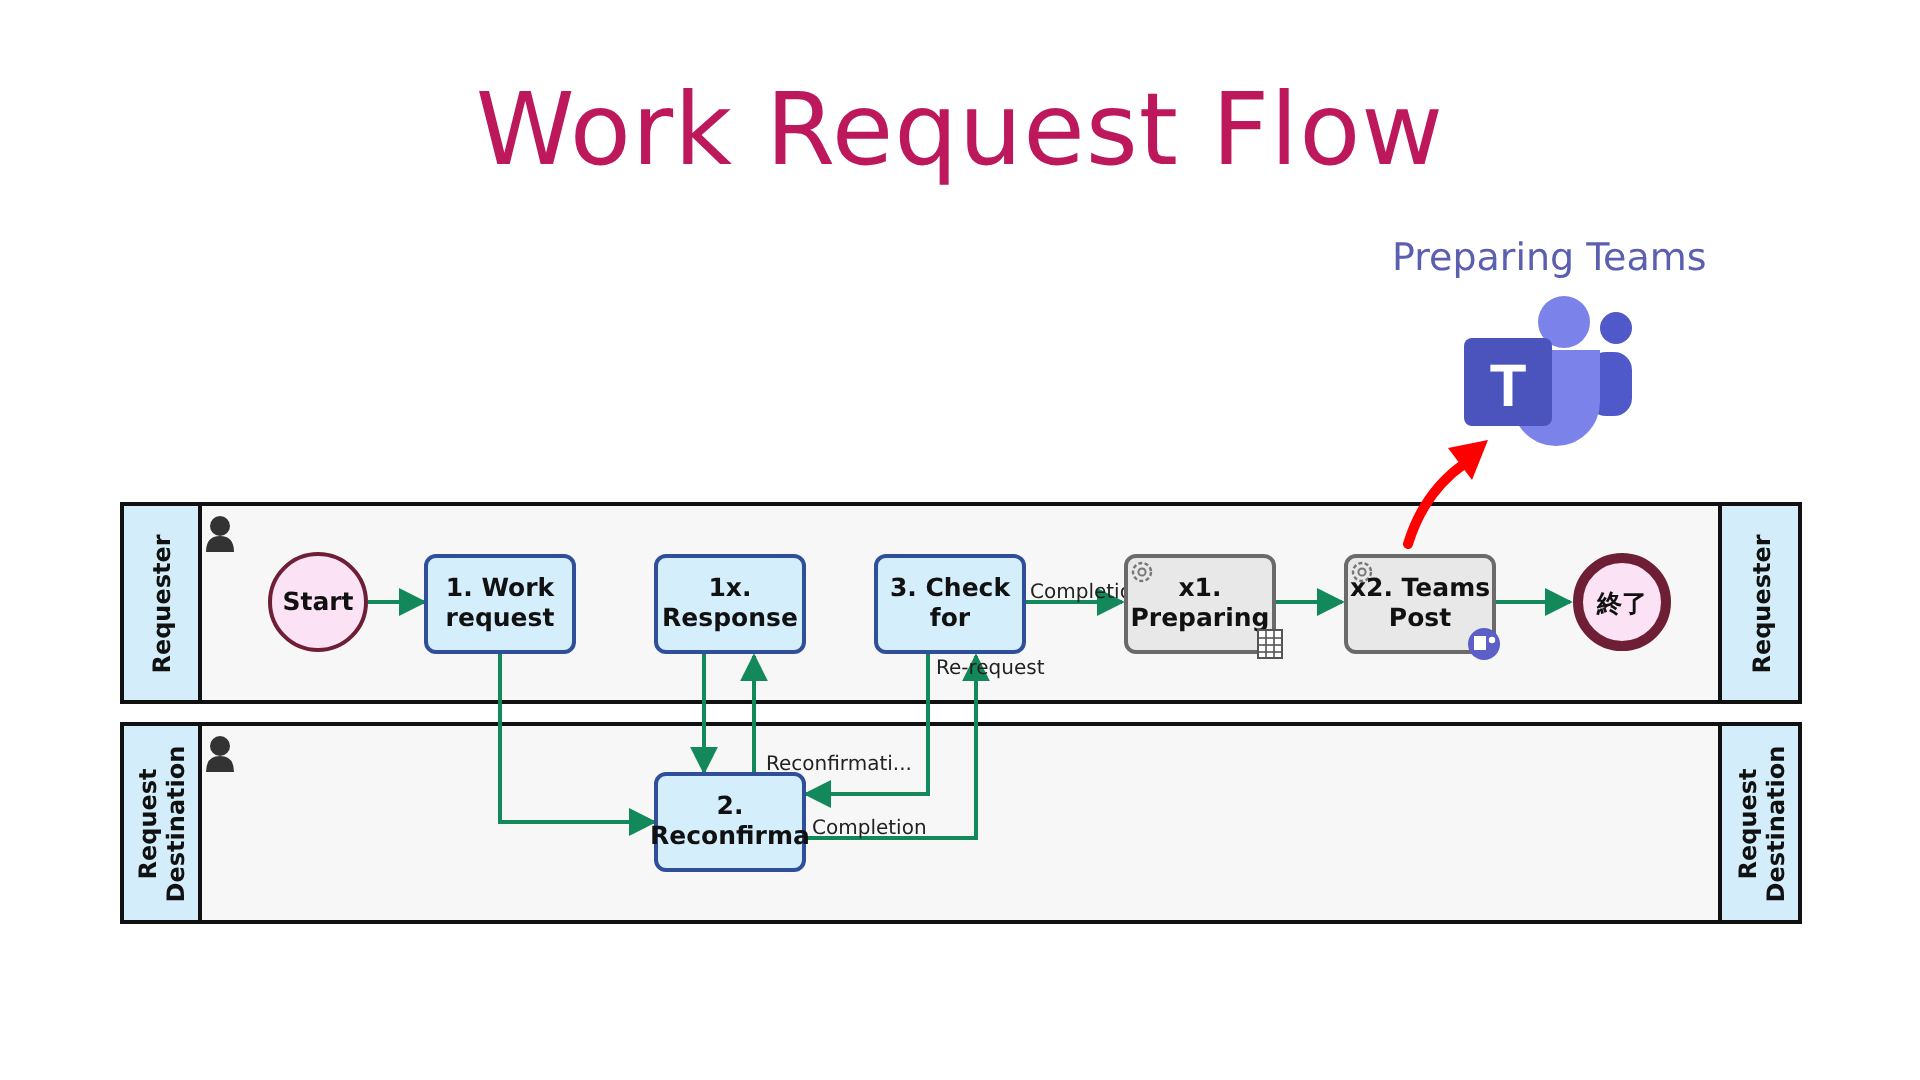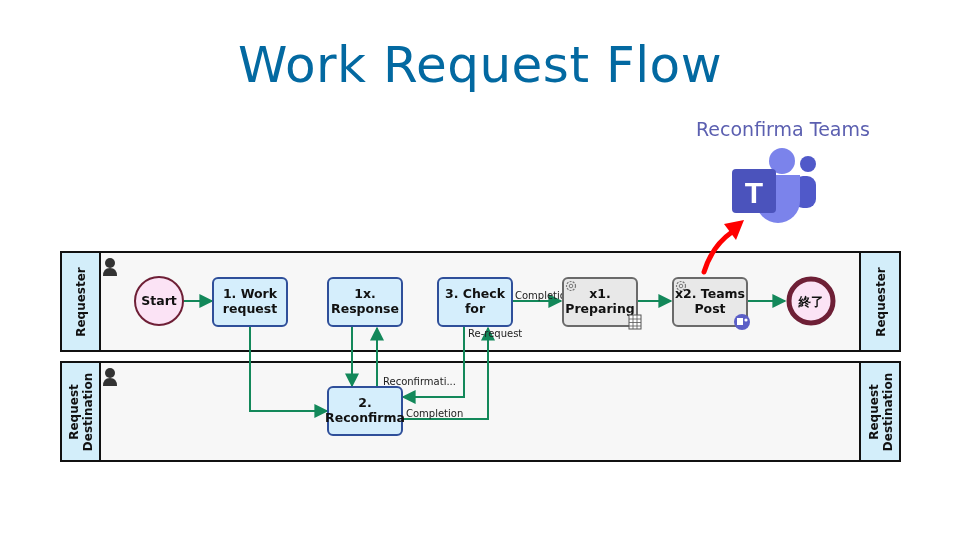--- a/index.html
+++ b/index.html
@@ -1,30 +1,30 @@
 <!DOCTYPE html>
 <html><head>
 <meta charset="utf-8">
 <style>
   html, body { margin: 0; padding: 0; }
   body { width: 960px; height: 540px; background: #ffffff; position: relative; overflow: hidden; font-family: "DejaVu Sans", sans-serif; }
-  .title { position: absolute; left: 0; top: 36px; width: 960px; text-align: center; font-family: "DejaVu Sans", sans-serif; font-size: 50px; color: #0369a1; letter-spacing: 0.5px; }
+  .title { position: absolute; left: 0; top: 36px; width: 960px; text-align: center; font-family: "DejaVu Sans", sans-serif; font-size: 50px; color: #be185d; letter-spacing: 0.5px; }
   .teams-label { position: absolute; left: 696px; top: 118px; font-size: 19px; color: #5b5fb0; font-family: "DejaVu Sans", sans-serif; }
   .teams-logo { position: absolute; left: 728px; top: 143px; width: 92px; height: 82px; }
   svg.diagram { position: absolute; left: 0; top: 0; }
   .lbl { font-family: "DejaVu Sans", sans-serif; font-size: 10px; fill: #222; }
   .node-text { font-family: "DejaVu Sans", sans-serif; font-size: 12.5px; font-weight: bold; fill: #111; }
   .lane-text { font-family: "DejaVu Sans", sans-serif; font-size: 12px; font-weight: bold; fill: #111; }
 </style>
 </head>
 <body>
 
 <div class="title">Work Request Flow</div>
 
-<div class="teams-label">Reconfirma Teams</div>
+<div class="teams-label">Preparing Teams</div>
 
 <svg class="teams-logo" viewBox="0 0 92 82">
   <circle cx="80" cy="21" r="8" fill="#5059c9"></circle>
   <rect x="66" y="33" width="22" height="32" rx="9" fill="#5059c9"></rect>
   <circle cx="54" cy="18" r="13" fill="#7b83eb"></circle>
   <path d="M32 32 H72 V58 A22 22 0 0 1 28 58 Z" fill="#7b83eb"></path>
   <rect x="4" y="26" width="44" height="44" rx="4" fill="#4b53bc"></rect>
   <text x="26" y="60" text-anchor="middle" font-family="Liberation Sans, sans-serif" font-weight="bold" font-size="30" fill="#ffffff">T</text>
 </svg>
 

